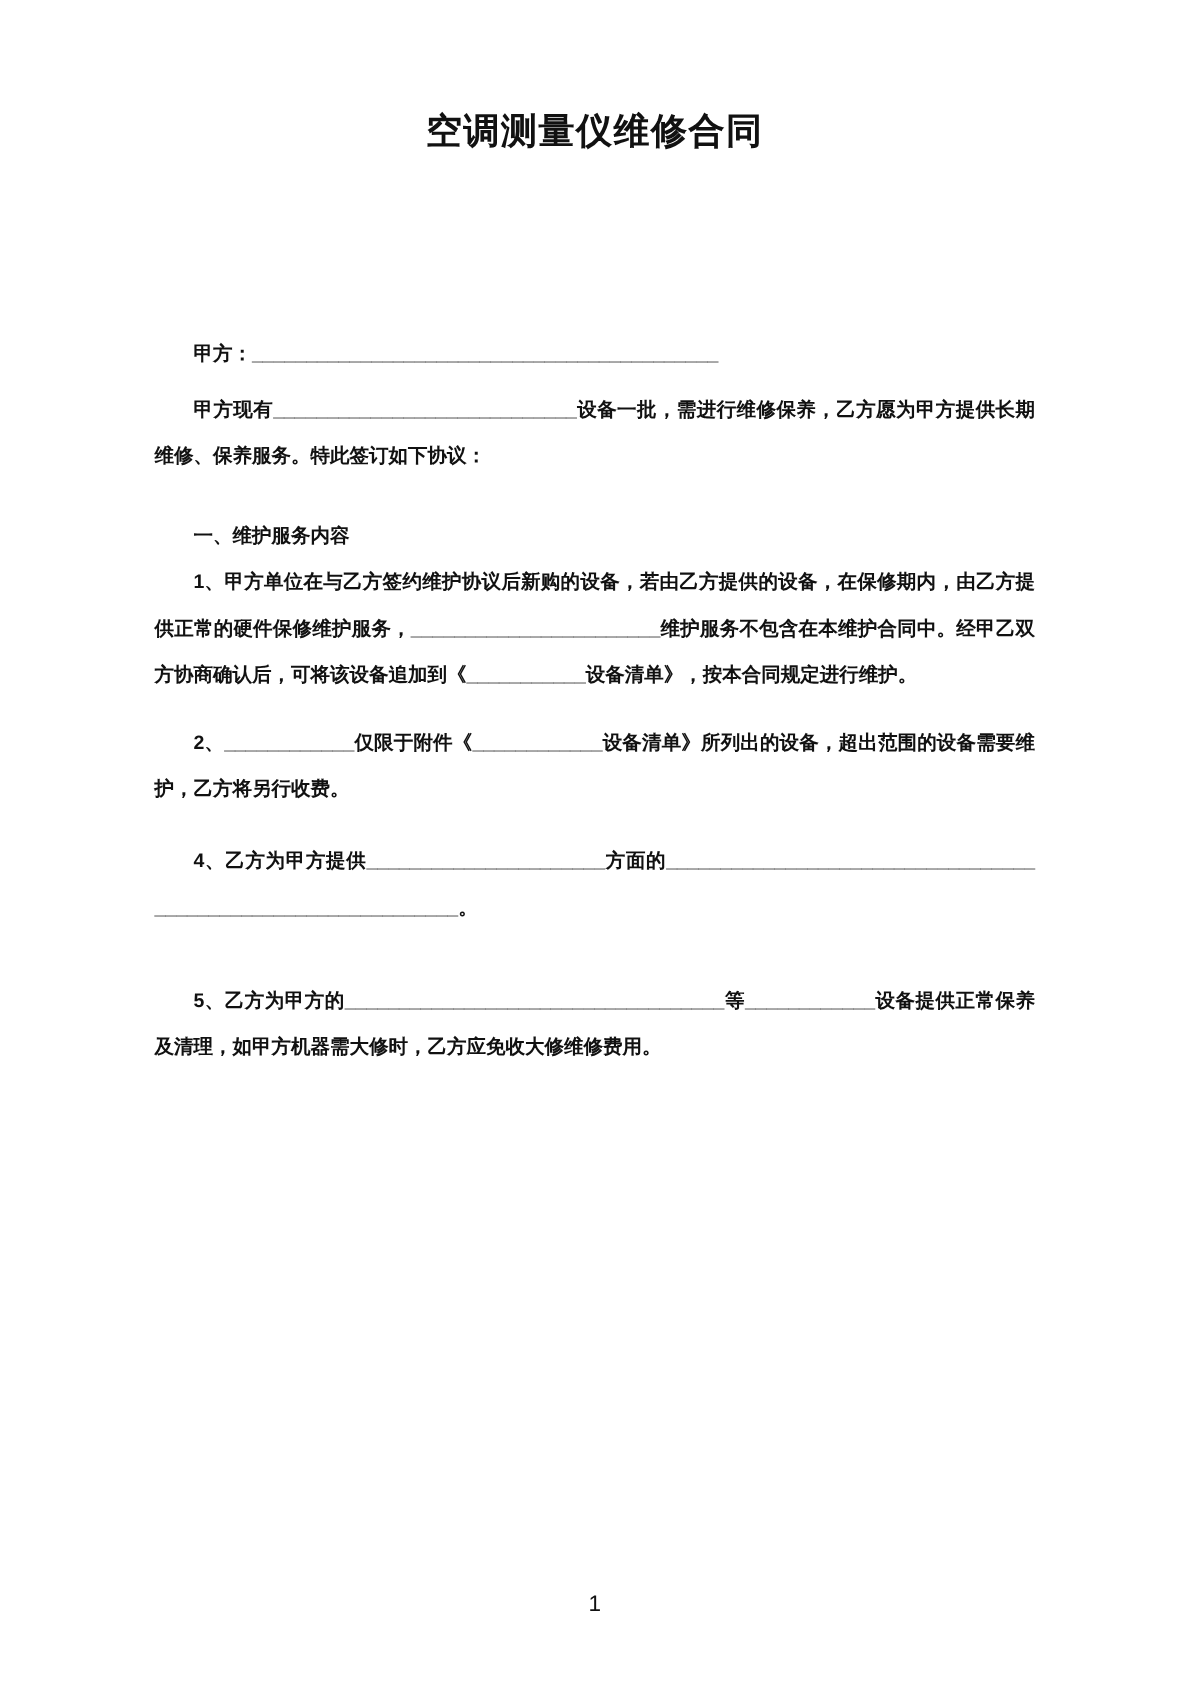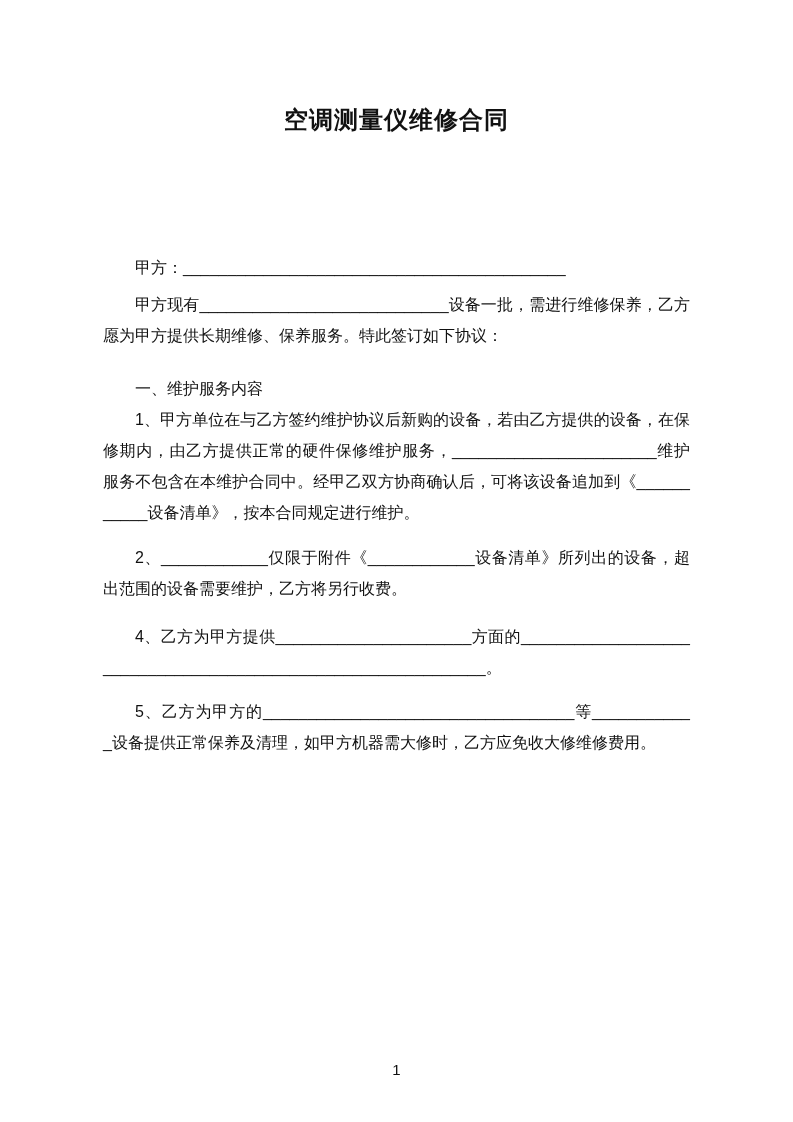--- a/index.html
+++ b/index.html
@@ -3,49 +3,49 @@
   <meta charset="utf-8">
   <style>
     * { margin: 0; padding: 0; box-sizing: border-box; }
     html, body { background: #ffffff; }
     .page {
       width: 793px;
       height: 1122px;
       margin: 0 auto;
       background: #ffffff;
       position: relative;
-      padding: 104px 103px 0 103px;
+      padding: 72px 103px 0 103px;
       font-family: "Liberation Sans", "DejaVu Sans", sans-serif;
       color: #111111;
       overflow: hidden;
     }
     .doc-title {
       text-align: center;
       font-size: 24px;
       font-weight: 700;
       line-height: 31px;
       letter-spacing: 1px;
     }
     .body-text {
-      font-size: 16px;
-      font-weight: 400;
+      font-size: 13px;
+      font-weight: 700;
       line-height: 31px;
       text-align: justify;
       word-break: break-all;
     }
     .indent { text-indent: 2em; }
     .party-line { margin-top: 26px; }
     .party-line.first { margin-top: 117px; }
     .intro { margin-top: 6px; }
     .section-heading { margin-top: 22px; }
     .item-1 { }
     .item-2 { margin-top: 14px; }
     .item-3 { margin-top: 15px; }
     .item-4 { margin-top: 17px; }
-    .item-5 { margin-top: 13px; }
+    .item-5 { margin-top: 31px; }
     .page-number {
       position: absolute;
       left: 0;
       bottom: 44px;
       width: 100%;
       text-align: center;
       font-size: 15px;
       font-weight: 400;
       color: #111111;
     }

